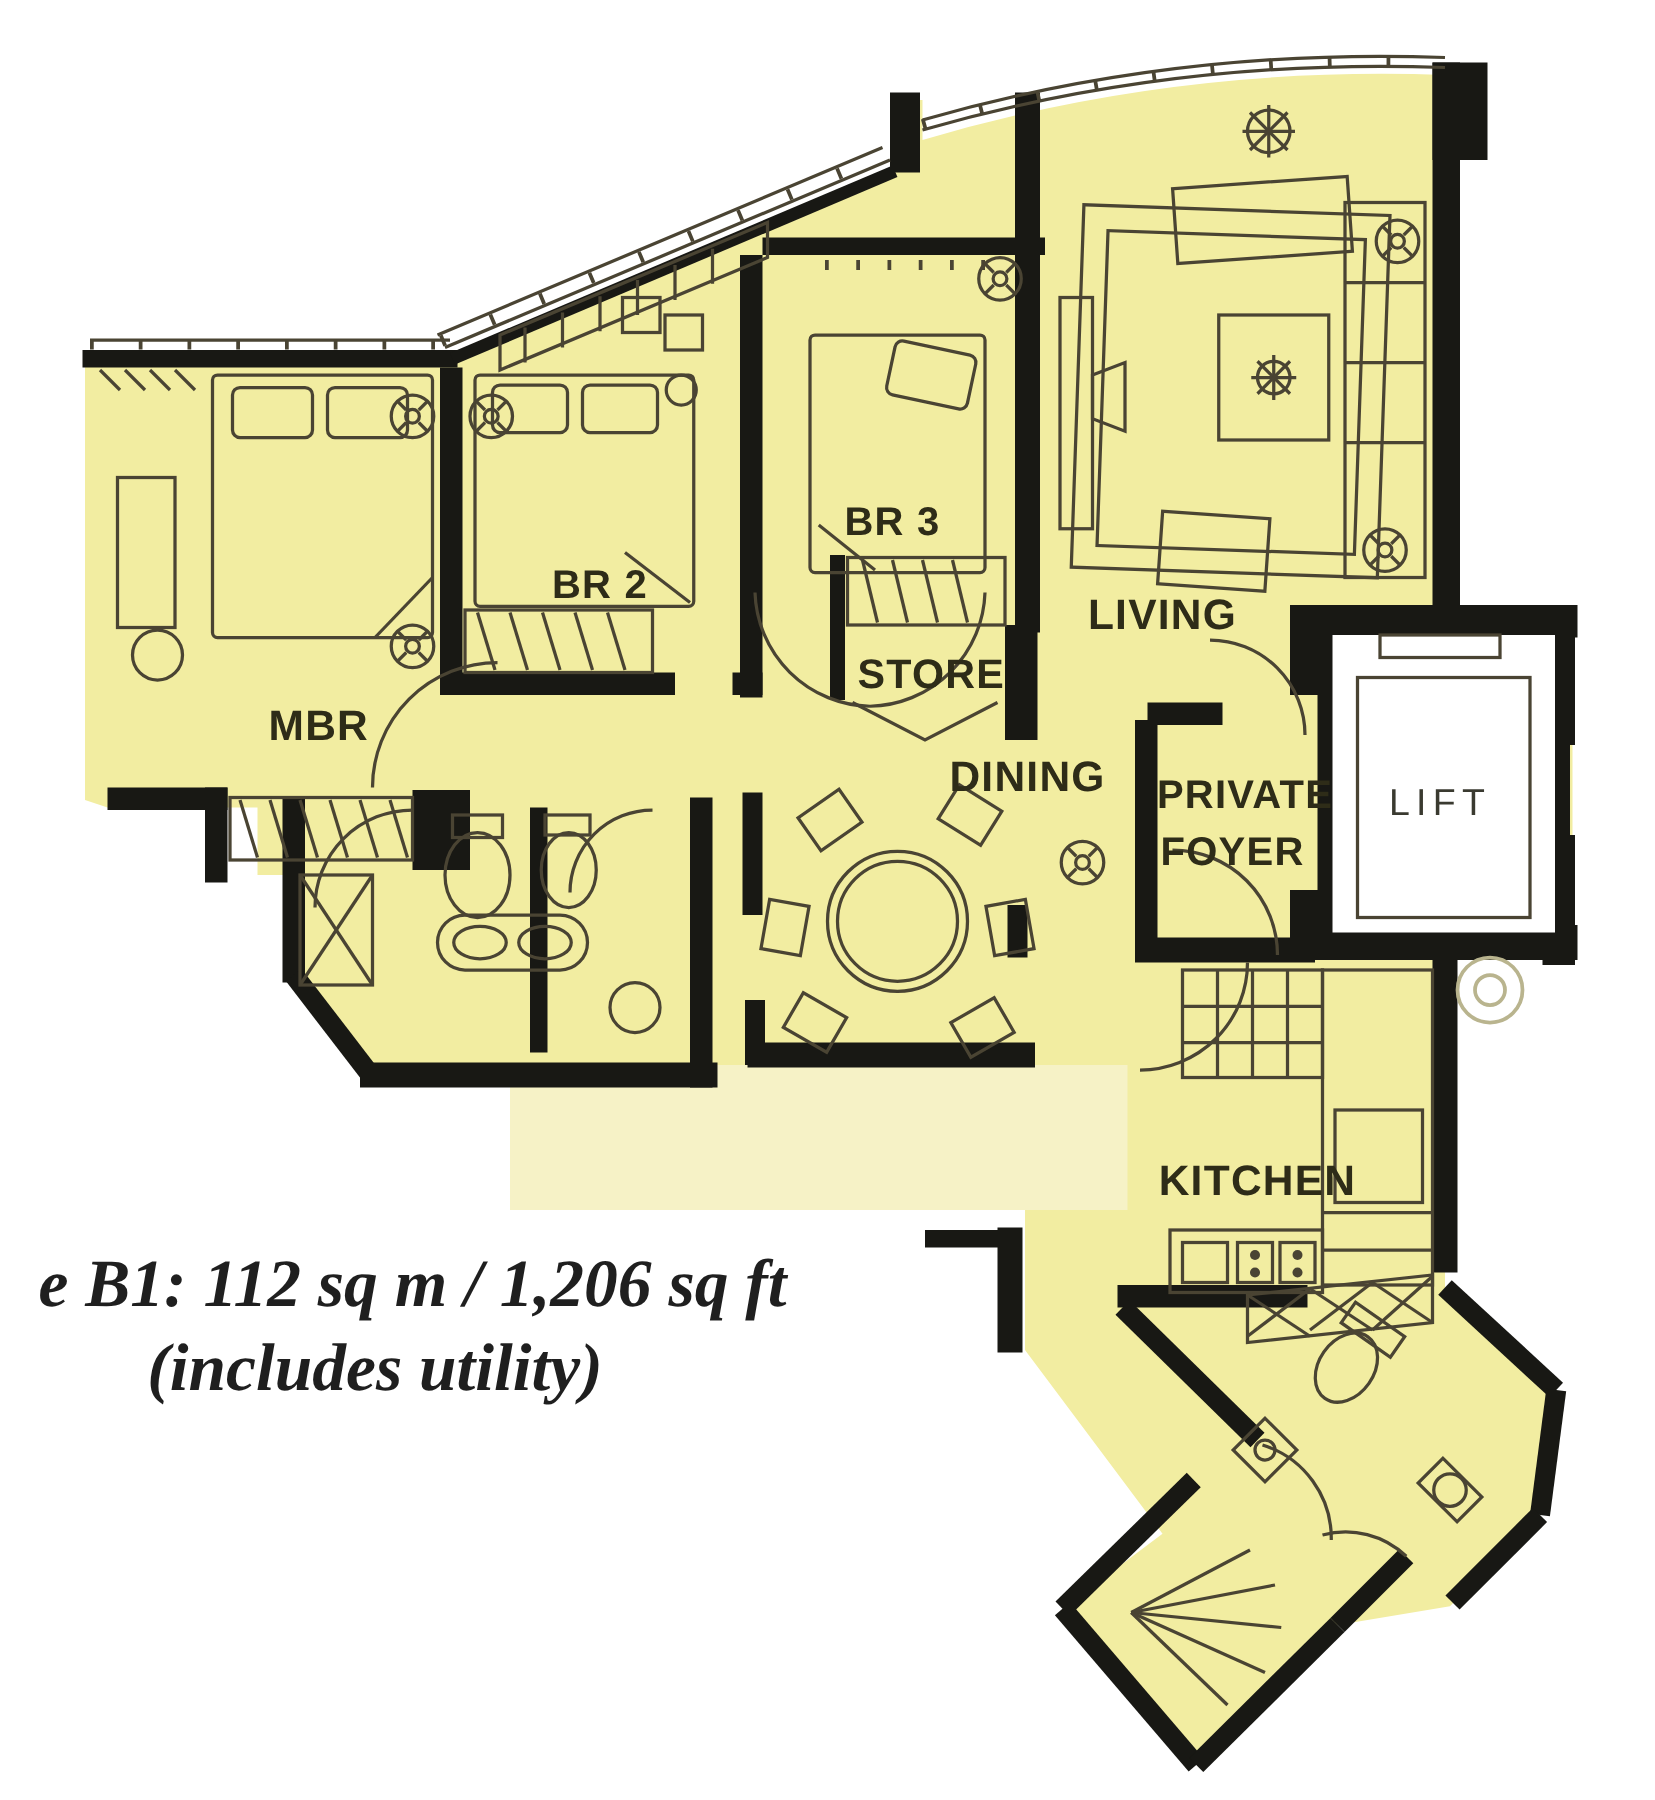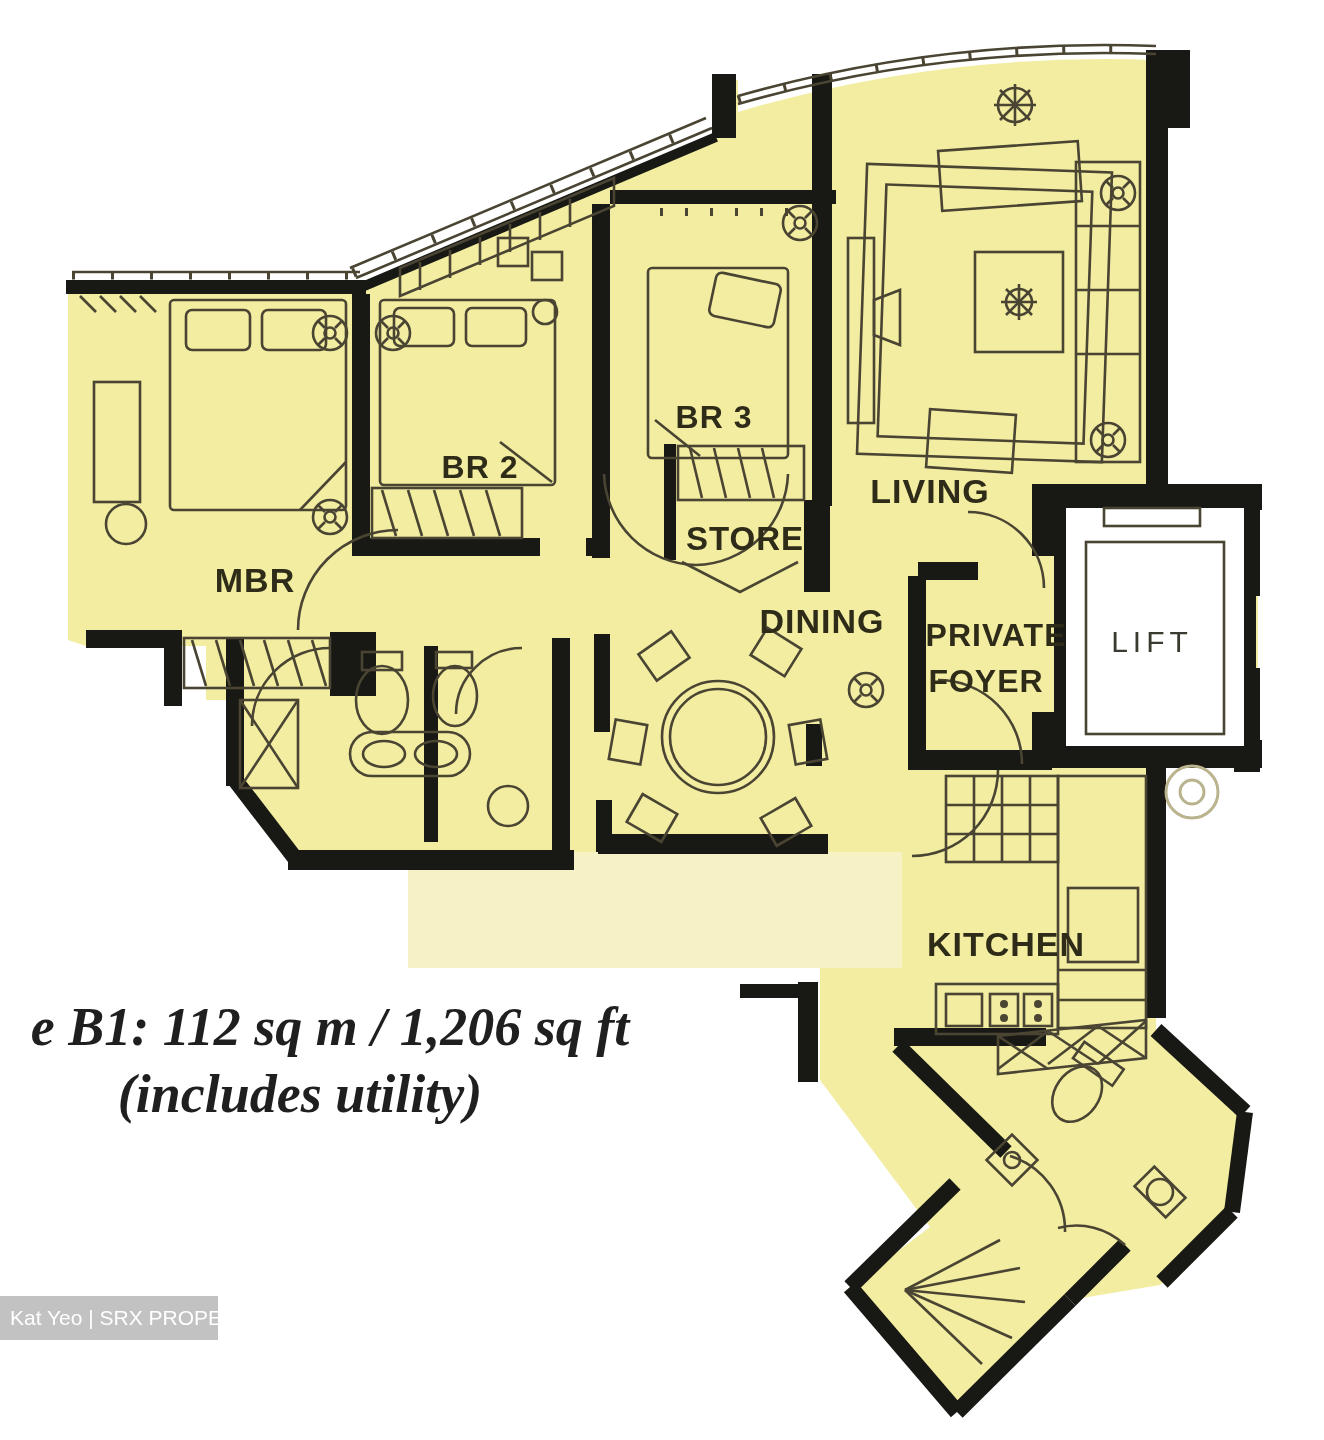--- a/index.html
+++ b/index.html
@@ -331,16 +331,13 @@
     <text class="lift-lbl" x="1152" y="652" font-size="30" text-anchor="middle">LIFT</text>
     <text class="lbl" x="1006" y="956" font-size="34" text-anchor="middle">KITCHEN</text>
   </g>
 
   <g>
     <text class="caption" x="330" y="1045" font-size="54" text-anchor="middle">e B1: 112 sq m / 1,206 sq ft</text>
     <text class="caption" x="300" y="1112" font-size="54" text-anchor="middle">(includes utility)</text>
   </g>
 </svg>
 
-<div id="watermark">
-  <span>Kat Yeo | SRX PROPERTY</span>
 </div>
-</div>
 
 </body></html>

